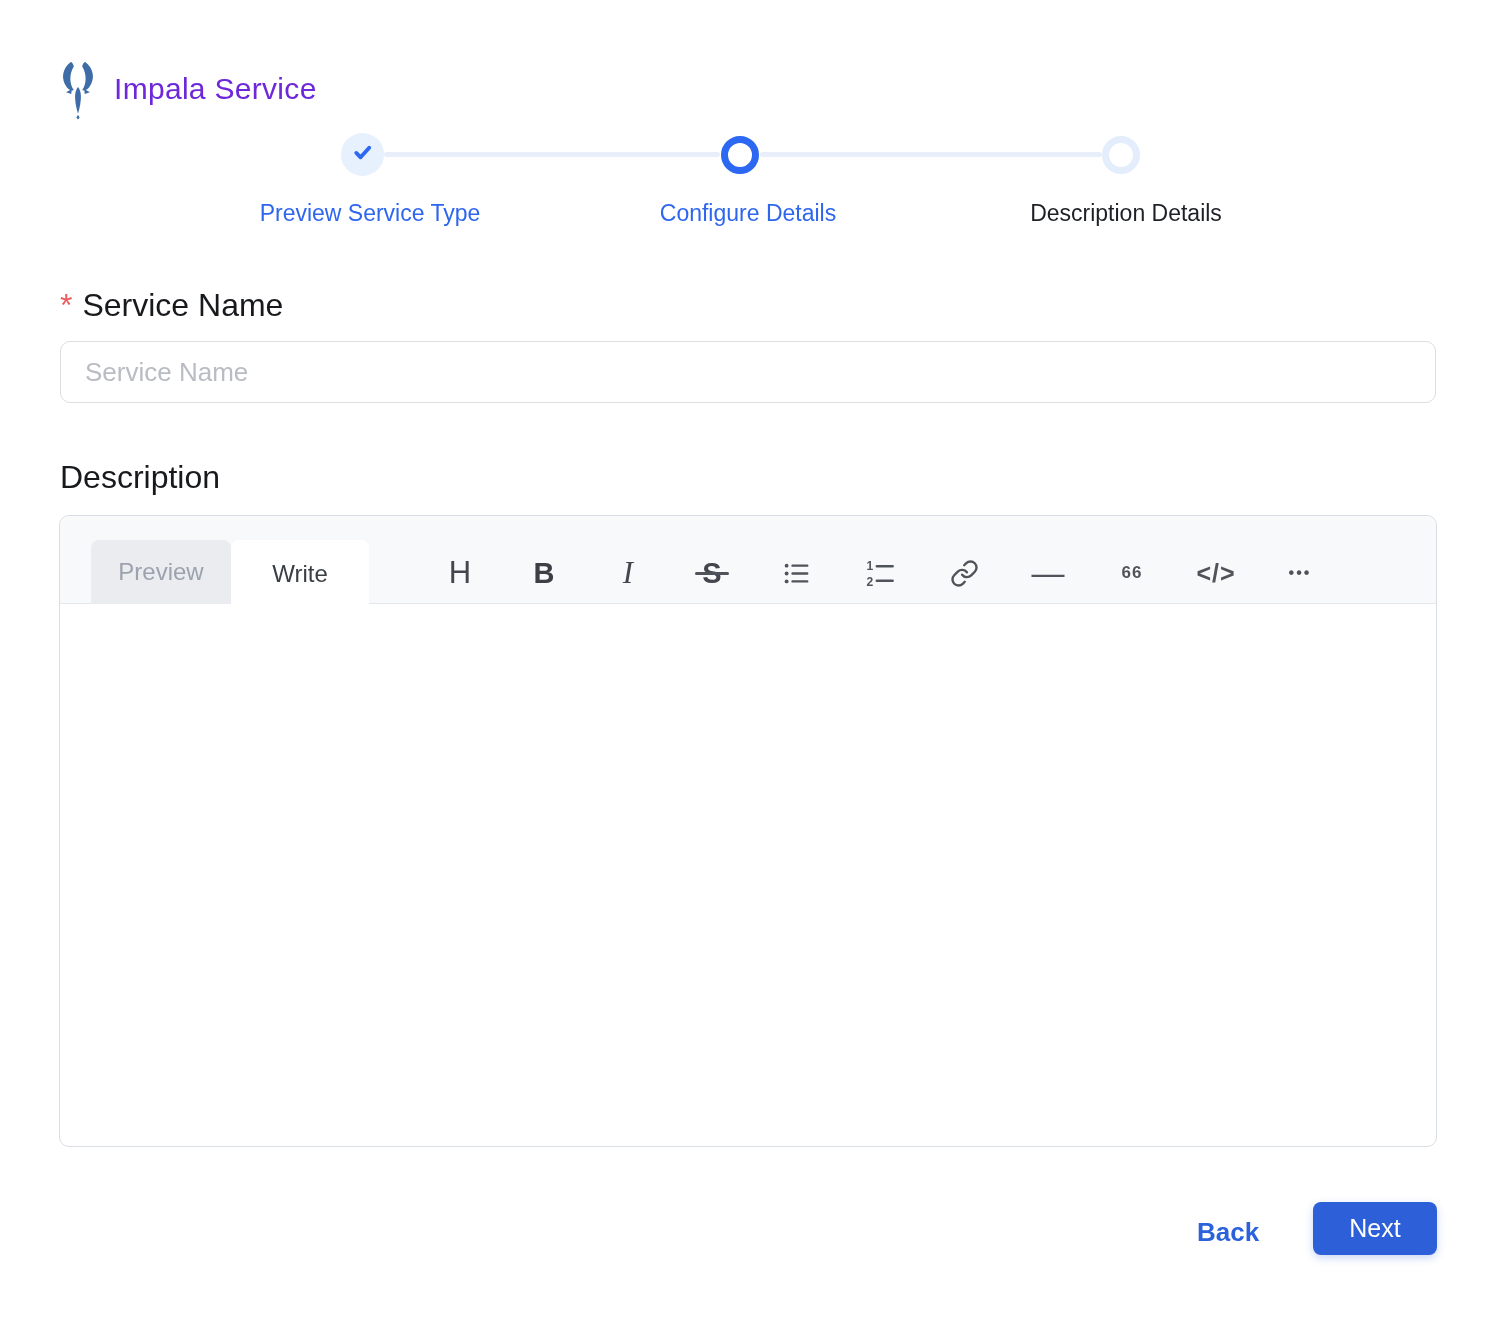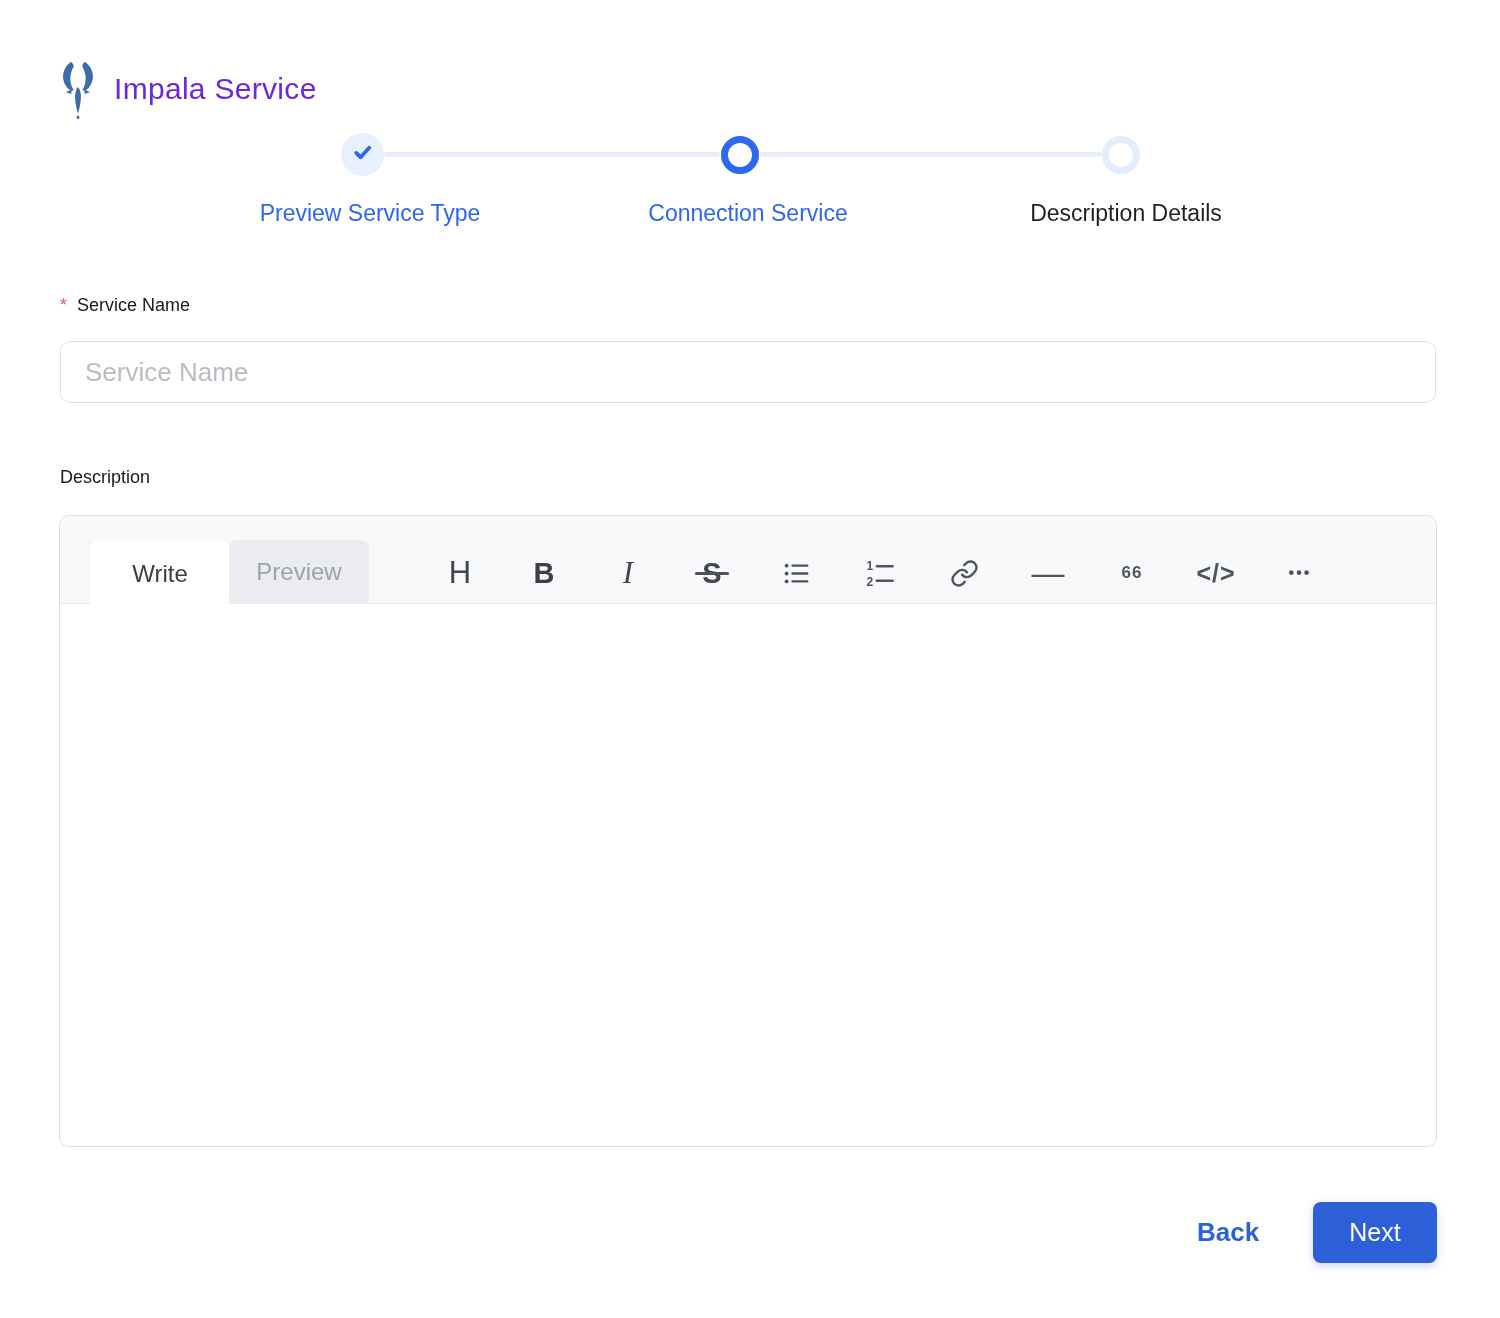--- a/index.html
+++ b/index.html
@@ -23,21 +23,21 @@
                         border:7px solid #2D68F3; border-radius:50%; }
   .step-circle.pending { left:1102px; top:136px; width:38px; height:38px; background:#fff;
                          border:7px solid #E3EDFB; border-radius:50%; }
   .step-label { position:absolute; top:200px; transform:translateX(-50%); font-size:23px;
                 white-space:nowrap; font-weight:400; }
   .step-label.s1 { left:370px; color:#2E66EE; }
   .step-label.s2 { left:748px; color:#2E66EE; }
   .step-label.s3 { left:1126px; color:#1D2025; }
 
   
-  .field-label { position:absolute; left:60px; font-size:18px; color:#17191c; font-weight:400;margin-top:8px; }
+  .field-label { position:absolute; left:60px; font-size:32px; color:#17191c; font-weight:400; }
   .field-label .req { color:#E85D5D; margin-right:10px; }
   .lbl-service { top:287px; }
   .lbl-desc { top:459px; }
   .text-input { position:absolute; left:60px; top:341px; width:1376px; height:62px;
                 border:1px solid #DDDEE1; border-radius:10px; padding:0 24px; font-size:26px;
                 color:#33363b; outline:none; font-family:"Liberation Sans", sans-serif; }
   .text-input::placeholder { color:#B9BCC2; }
 
   
   .editor { position:absolute; left:59px; top:515px; width:1378px; height:632px;
@@ -68,21 +68,21 @@
   .g-more { font-size:16px; font-weight:700; letter-spacing:2px; }
   .editor-body { position:absolute; top:88px; left:0; right:0; bottom:0; }
   .desc-area { width:100%; height:100%; border:none; resize:none; outline:none;
                padding:42px 54px; font-size:26px; color:#33363b; background:transparent;
                border-radius:0 0 10px 10px; font-family:"Liberation Sans", sans-serif; }
   .desc-area::placeholder { color:#68707E; }
 
   
   .back-link { position:absolute; left:1197px; top:1217px; font-size:26px; color:#2B62DC;
                background:none; border:none; cursor:pointer; font-family:"Liberation Sans", sans-serif;font-weight:bold; }
-  .next-btn { position:absolute; left:1313px; top:1202px; width:124px; height:61px;
+  .next-btn { position:absolute; left:1313px; top:1202px; width:124px; height:53px;
               background:#2C5FD8; color:#fff; font-size:25px; border:none; border-radius:8px;
               cursor:pointer; box-shadow:0 3px 8px rgba(44,95,216,.25);
               font-family:"Liberation Sans", sans-serif; }
 </style>
 </head>
 <body>
 
 <div class="page">
 
   <span class="logo">
@@ -104,35 +104,35 @@
     <span>
       <svg width="23" height="23" viewBox="0 0 24 24" fill="none" stroke="#2D68F3" stroke-width="4" stroke-linecap="round" stroke-linejoin="round">
           <path d="M5.5 12.5l4.5 4.5 9-10"></path>
         </svg>
     </span>
   </div>
   <div class="step-circle active"></div>
   <div class="step-circle pending"></div>
 
   <div class="step-label s1">Preview Service Type</div>
-  <div class="step-label s2">Connection Service</div>
+  <div class="step-label s2">Configure Details</div>
   <div class="step-label s3">Description Details</div>
 
   <div class="field-label lbl-service">
     <span class="req">*</span><span>Service Name</span>
   </div>
   <input class="text-input" type="text" placeholder="Service Name" style="">
 
   <div class="field-label lbl-desc">Description</div>
 
   <div class="editor">
     <div class="editor-header">
       <div class="tabs">
+        <div class="tab preview">Preview</div>
         <div class="tab write">Write</div>
-        <div class="tab preview">Preview</div>
       </div>
       <div class="toolbar">
         <button class="tb-btn">
           <span class="g-heading">H</span>
         </button>
         <button class="tb-btn">
           <span class="g-bold">B</span>
         </button>
         <button class="tb-btn">
           <span class="g-italic">I</span>

